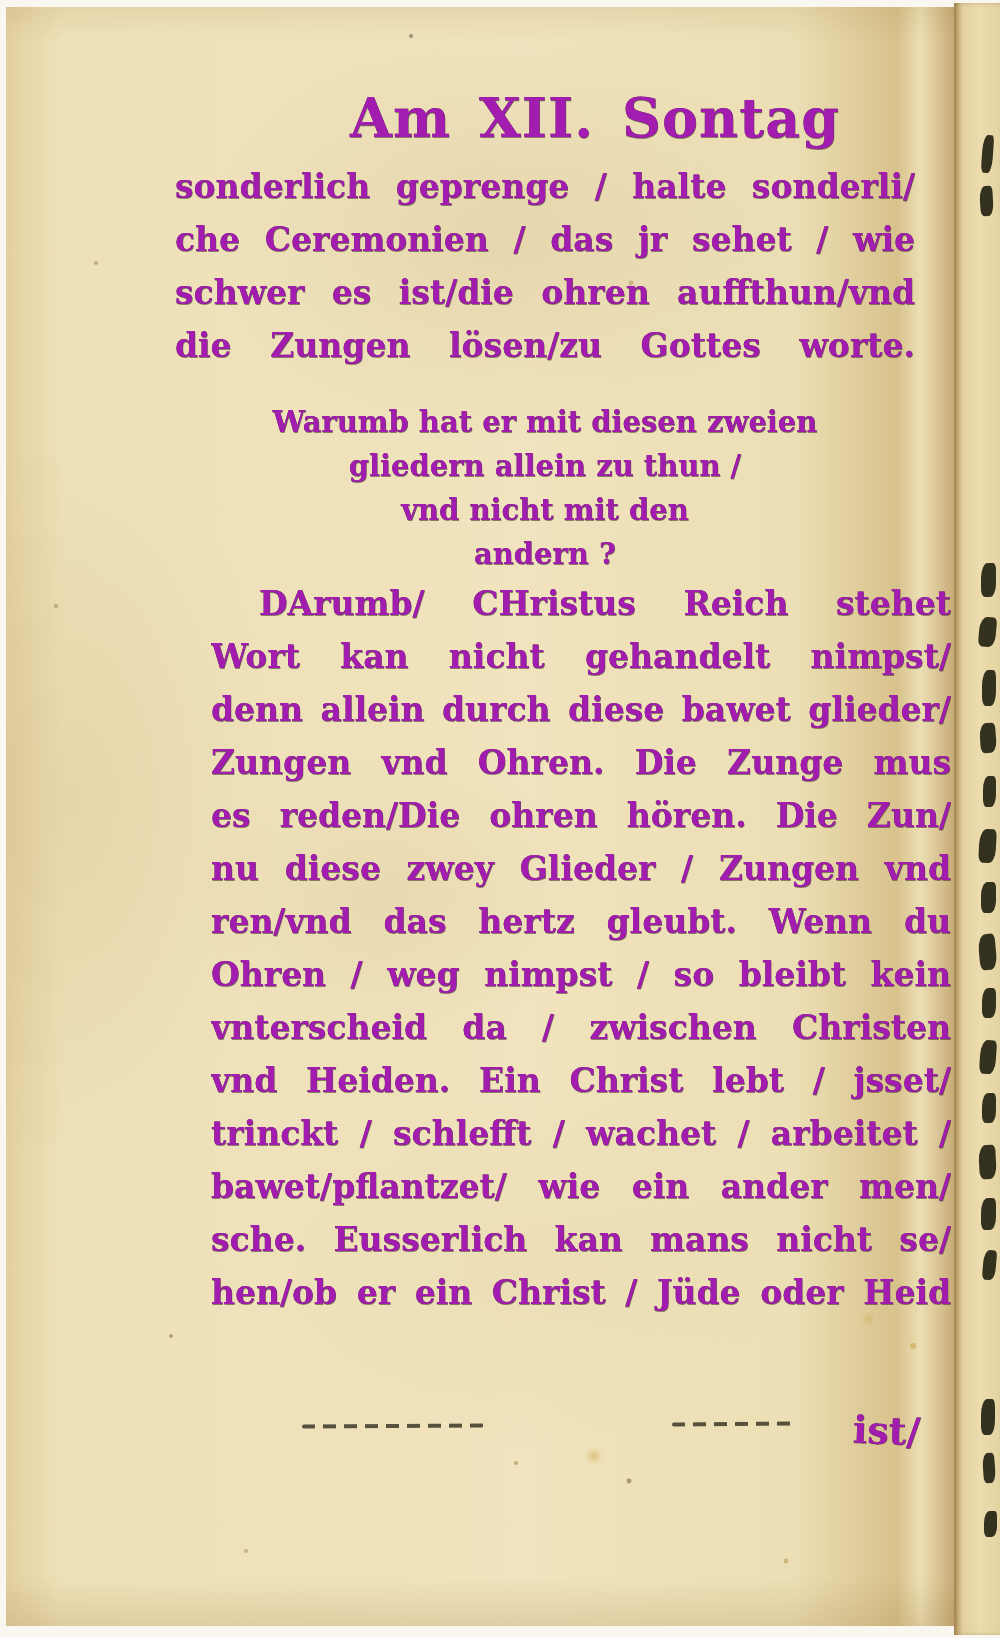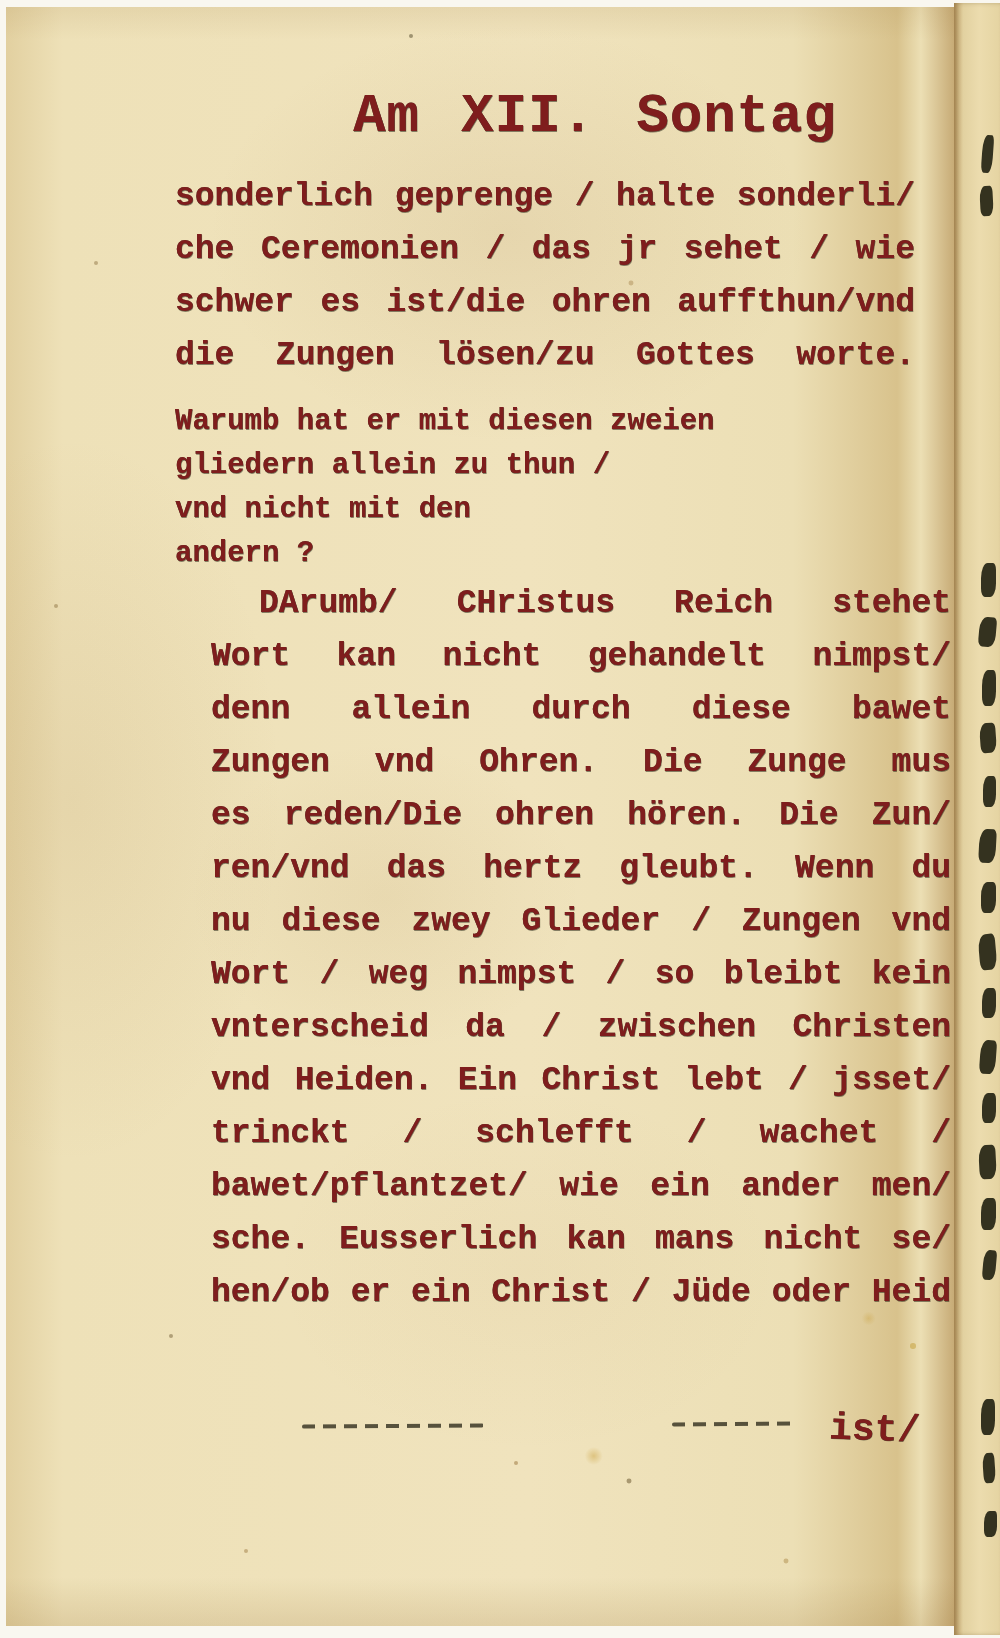--- a/index.html
+++ b/index.html
@@ -57,37 +57,36 @@
       245px 1550px 0 1px rgba(140,100,40,0.4),
       785px 1560px 0 1.5px rgba(160,120,50,0.4),
       912px 1345px 0 2px rgba(190,150,40,0.45),
       170px 1335px 0 1px rgba(100,80,40,0.45);
   }
 
   
   .textblock {
     position: absolute; left: 175px; top: 86px;
     width: 740px; height: 1500px;
-    color: #7f1d1d;
-    font-family: Liberation Mono, monospace;
+    color: #a21caf;
   }
   .ink { text-shadow: 0.5px 0.5px 0 rgba(45,43,28,0.55), 0 0 0.5px rgba(45,43,28,0.8); }
 
   .title {
     position: absolute; top: 0; left: 0; width: 100%;
     margin: 0; padding-left: 100px;
     text-align: center;
     font-size: 54px; font-weight: bold;
     letter-spacing: 1px; word-spacing: 8px;
     white-space: nowrap;
   }
 
   .block { position: absolute; left: 0; width: 100%; }
-  .para1 { top: 84px; }
-  .question { top: 314px; font-size: 29px; font-weight: bold; }
+  .para1 { top: 74px; }
+  .question { top: 314px; text-align: center; font-size: 29px; font-weight: bold; }
   .question .qline { height: 44px; line-height: 44px; }
   .para2 { top: 491px; margin-left: 36px; }
 
   .jline {
     height: 53px; line-height: 53px;
     font-size: 33px; font-weight: bold;
     overflow: hidden;
     text-align: justify;
     white-space: normal;
   }
@@ -159,23 +158,23 @@
     <div class="qline">vnd nicht mit den</div>
     <div class="qline">andern ?</div>
   </div>
 
   <div class="block para2">
     <div class="jline indent">DArumb/ CHristus Reich stehet</div>
     <div class="jline">Wort kan nicht gehandelt nimpst/</div>
     <div class="jline">denn allein durch diese bawet glieder/</div>
     <div class="jline">Zungen vnd Ohren. Die Zunge mus</div>
     <div class="jline">es reden/Die ohren hören. Die Zun/</div>
+    <div class="jline">nu diese zwey Glieder / Zungen vnd</div>
     <div class="jline">ren/vnd das hertz gleubt. Wenn du</div>
-    <div class="jline">nu diese zwey Glieder / Zungen vnd</div>
-    <div class="jline">Wort / weg nimpst / so bleibt kein</div>
+    <div class="jline">Ohren / weg nimpst / so bleibt kein</div>
     <div class="jline">vnterscheid da / zwischen Christen</div>
     <div class="jline">vnd Heiden. Ein Christ lebt / jsset/</div>
     <div class="jline">trinckt / schlefft / wachet / arbeitet /</div>
     <div class="jline">bawet/pflantzet/ wie ein ander men/</div>
     <div class="jline">sche. Eusserlich kan mans nicht se/</div>
     <div class="jline">hen/ob er ein Christ / Jüde oder Heid</div>
   </div>
 
   <div class="uline left"></div>
   <div class="uline right"></div>

